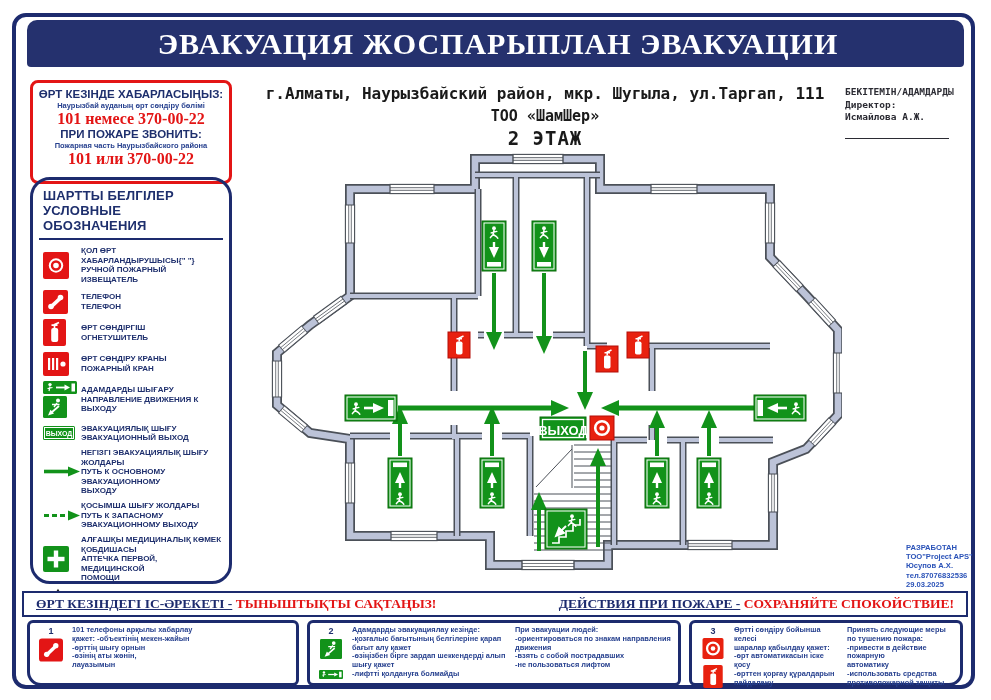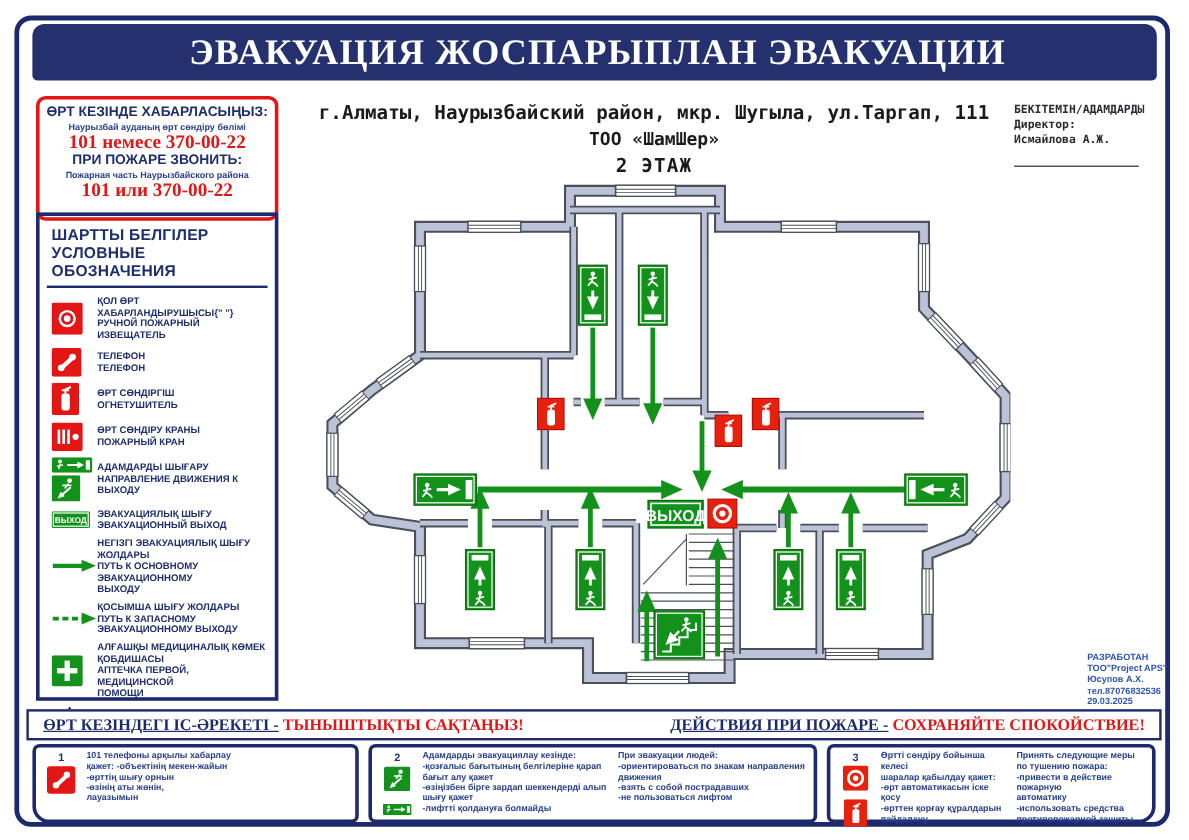--- a/index.html
+++ b/index.html
@@ -13,32 +13,32 @@
           padding:0 70px 0 75px;box-sizing:border-box;}
   .header span{font-family:"Liberation Serif",serif;font-weight:bold;color:#fff;font-size:30px;letter-spacing:1px;white-space:nowrap;}
   
   .emg{position:absolute;left:30px;top:80px;width:202px;height:104px;border:3px solid #e31515;
        border-radius:8px;box-sizing:border-box;text-align:center;padding-top:5px;}
   .emg .t{font-size:11.5px;font-weight:bold;line-height:13px;}
   .emg .s{font-size:7.5px;font-weight:bold;line-height:9px;color:#27418f;}
   .emg .p{font-family:"Liberation Serif",serif;font-size:16px;font-weight:bold;color:#e31515;line-height:18px;}
   
   .legend{position:absolute;left:30px;top:177px;width:202px;height:407px;border:3px solid #1d2b6e;
-          border-radius:0;box-sizing:border-box;padding:8px 6px 6px 10px;}
+          border-radius:20px;box-sizing:border-box;padding:8px 6px 6px 10px;}
   .legend .hd{font-size:13px;font-weight:bold;line-height:15px;letter-spacing:.2px;}
   .legend hr{border:none;border-top:2px solid #1d2b6e;margin:5px 0 6px -4px;}
   .li{display:flex;align-items:center;margin-bottom:5.5px;}
   .li .ic{width:38px;flex:0 0 38px;display:flex;flex-direction:column;align-items:flex-start;gap:2px;}
   .li .tx{font-size:8px;font-weight:bold;line-height:9.5px;white-space:pre-line;}
   
   .addr{position:absolute;left:245px;top:83px;width:600px;text-align:center;
         font-family:"DejaVu Sans Mono",monospace;color:#1a1a1a;font-weight:bold;}
   .addr .l1{font-size:16px;line-height:22px;}
   .addr .l2{font-size:15px;line-height:22px;}
-  .addr .l3{font-size:16px;line-height:22px;letter-spacing:1px;}
+  .addr .l3{font-size:19px;line-height:22px;letter-spacing:1px;}
   .appr{position:absolute;left:845px;top:86px;width:120px;font-family:"DejaVu Sans Mono",monospace;
         color:#2b2b33;font-size:9.5px;font-weight:bold;line-height:12.5px;}
   .appr .sig{margin-top:14px;width:104px;border-bottom:1.5px solid #2b2b33;}
   .dev{position:absolute;left:906px;top:543px;width:72px;color:#2a52b8;font-size:7.6px;
        font-weight:bold;line-height:9.2px;white-space:pre-line;}
   
   .strip{position:absolute;left:22px;top:591px;width:946px;height:26px;background:#fff;
          border:2.5px solid #1d2b6e;box-sizing:border-box;display:flex;align-items:center;
          justify-content:space-between;padding:0 12px;font-family:"Liberation Serif",serif;
          font-weight:bold;font-size:13.5px;white-space:nowrap;}

